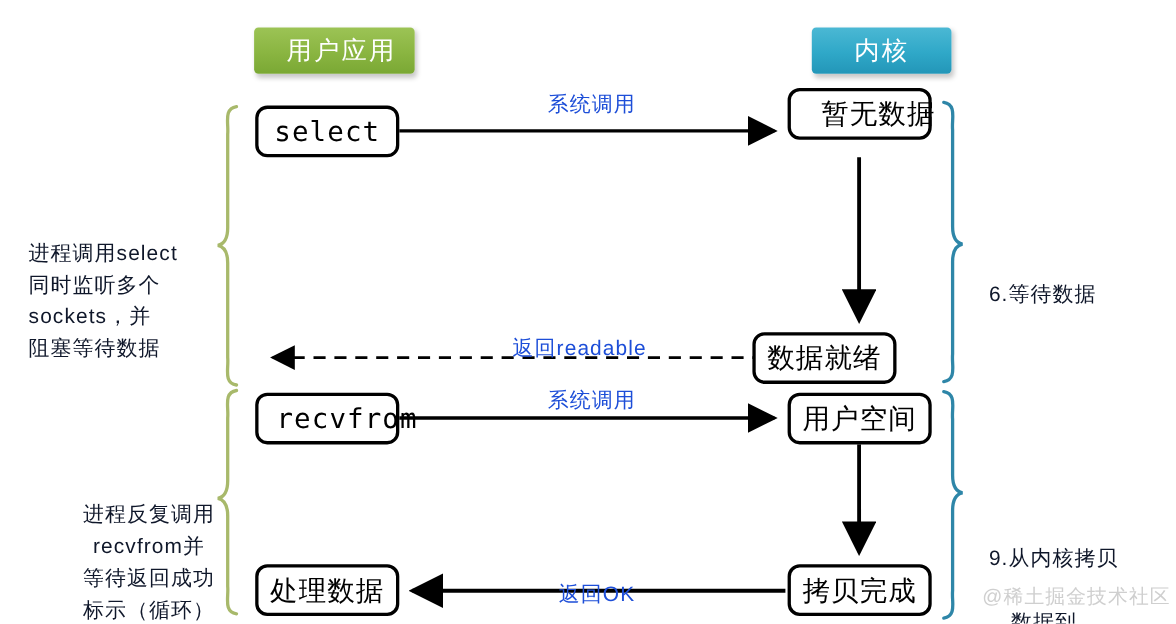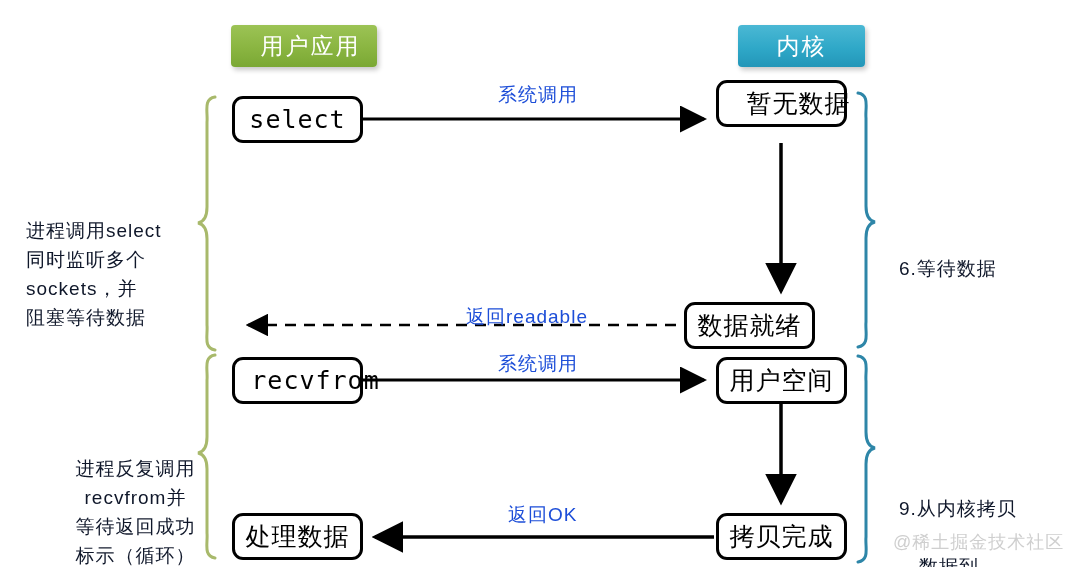--- a/index.html
+++ b/index.html
@@ -88,21 +88,21 @@
     position: absolute;
     color: #1d4ed8;
     font-size: 19px;
     white-space: nowrap;
     font-family: "Liberation Sans", sans-serif;
     letter-spacing: 1px;
   }
   .lbl-syscall-1  { left: 498px; top: 82px;  }
   .lbl-readable   { left: 466px; top: 288px; margin-top: 16px; }
   .lbl-syscall-2  { left: 498px; top: 351px; }
-  .lbl-ok         { left: 508px; top: 502px; }
+  .lbl-ok         { left: 508px; top: 527px; }
 
   
   .annot {
     position: absolute;
     color: #0f172a;
     font-size: 19px;
     line-height: 29px;
     font-family: "Liberation Sans", sans-serif;
     letter-spacing: 1px;
     white-space: pre-line;

